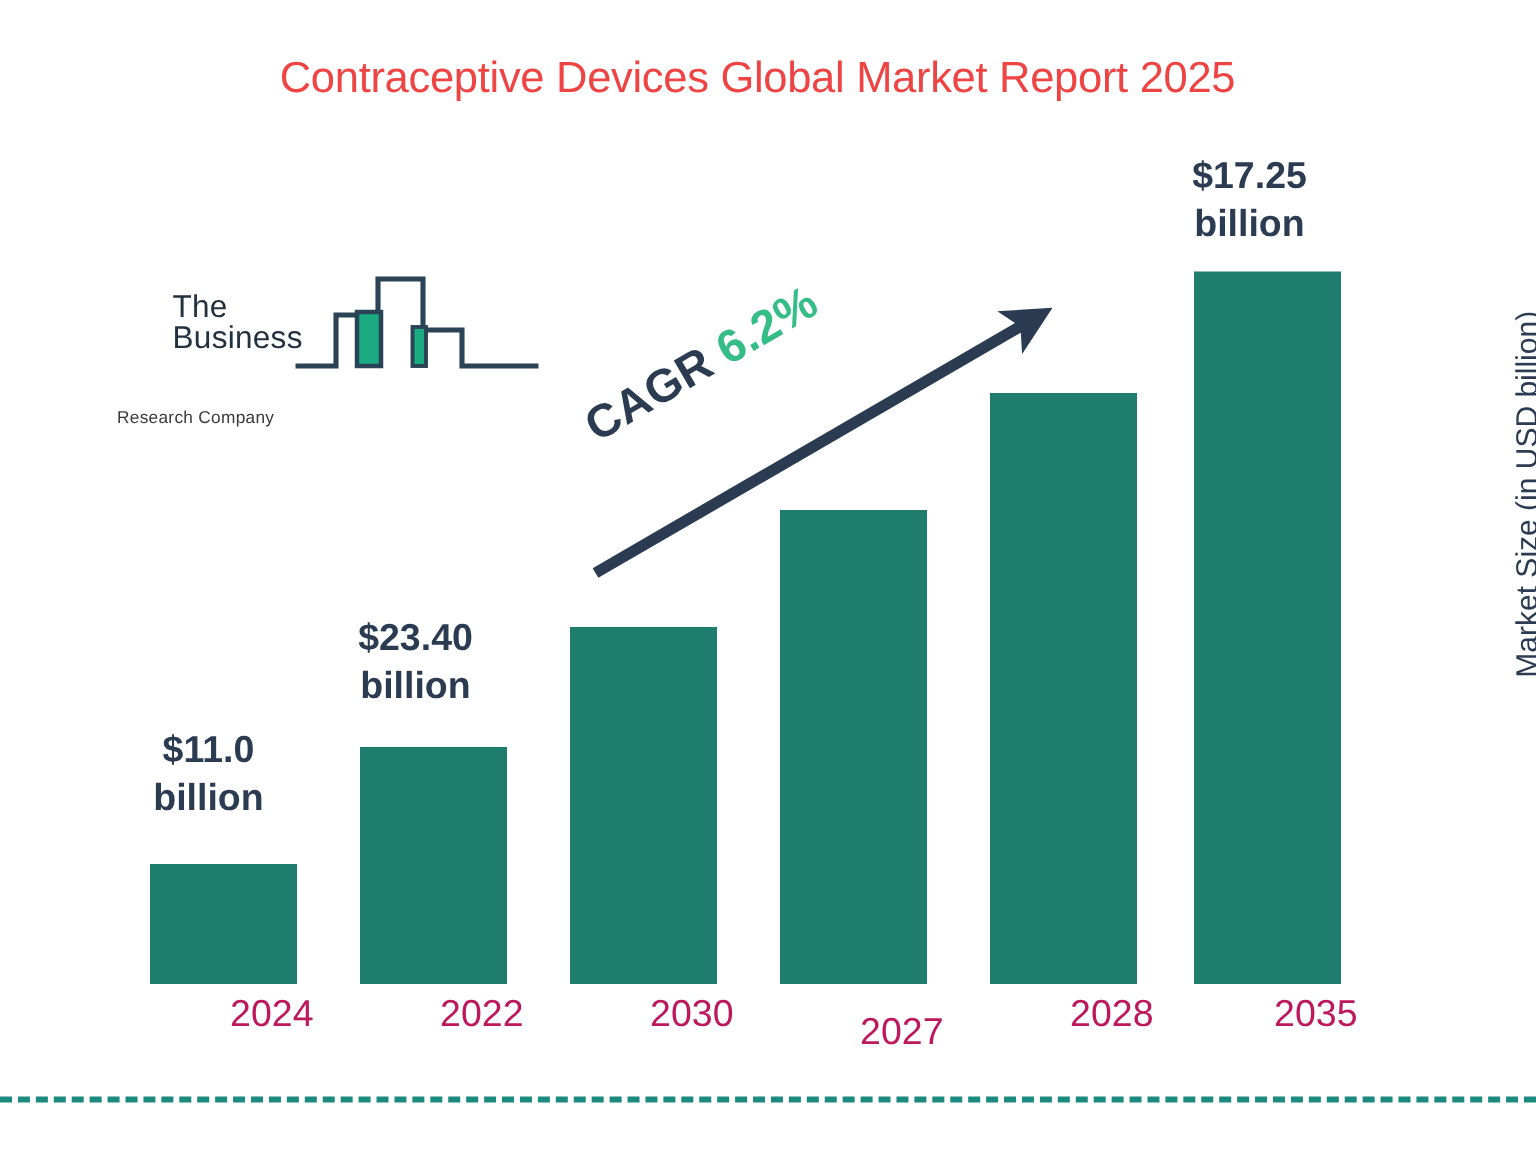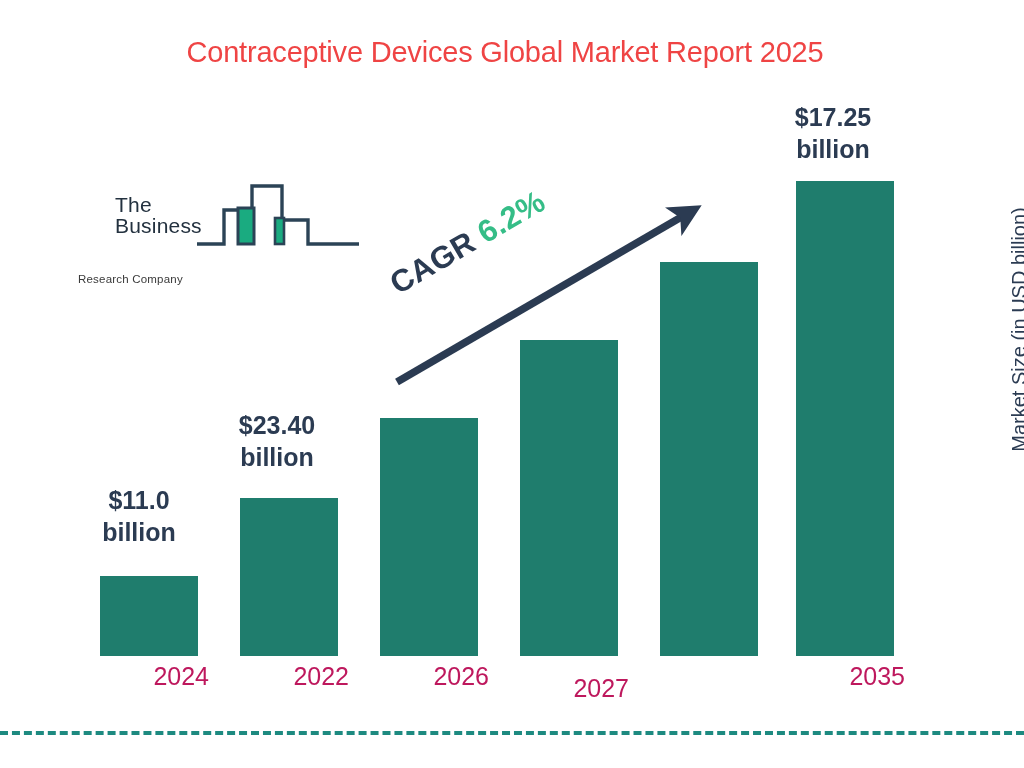--- a/index.html
+++ b/index.html
@@ -183,22 +183,23 @@
 
     <div class="bar" style="left:100px; top:576px; width:98px; height:80px;"></div>
     <div class="bar" style="left:240px; top:498px; width:98px; height:158px;"></div>
     <div class="bar" style="left:380px; top:418px; width:98px; height:238px;"></div>
     <div class="bar" style="left:520px; top:340px; width:98px; height:316px;"></div>
     <div class="bar" style="left:660px; top:262px; width:98px; height:394px;"></div>
     <div class="bar" style="left:796px; top:181px; width:98px; height:475px;"></div>
 
     <div class="tick-label" style="left:89px;">2024</div>
     <div class="tick-label" style="left:229px;">2022</div>
-    <div class="tick-label" style="left:369px;">2026</div>
+    <div class="tick-label" style="left:369px;">2030</div>
     <div class="tick-label" style="left:509px;margin-top:12px;">2027</div>
+    <div class="tick-label" style="left:649px;">2028</div>
     <div class="tick-label" style="left:785px;">2035</div>
 
     <div class="value-label" id="value-2024">
       <span>$11.0</span><br>
       <span>billion</span>
     </div>
     <div class="value-label" id="value-2025">
       <span>$23.40</span><br>
       <span>billion</span>
     </div>

